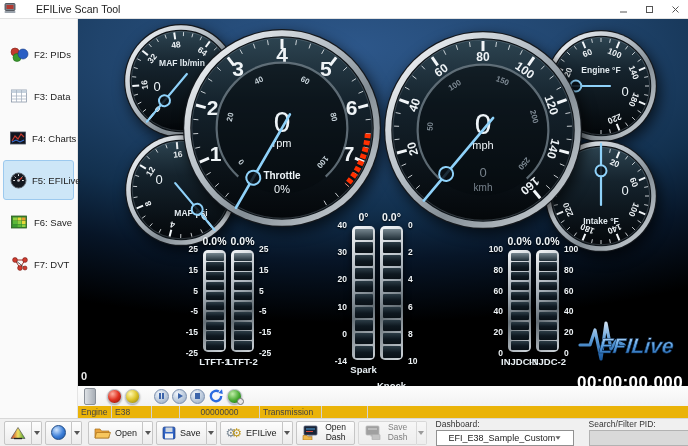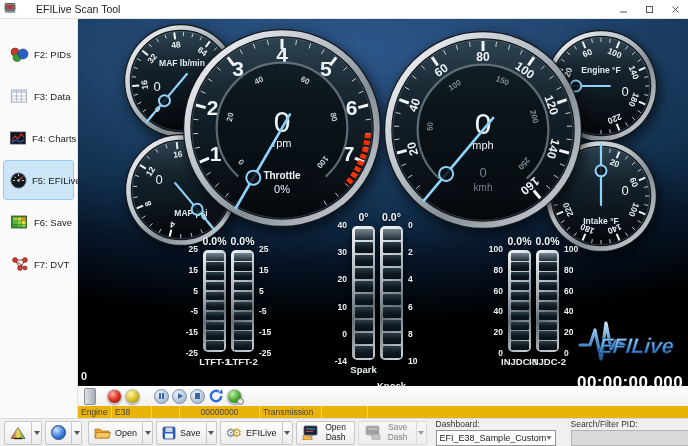--- a/index.html
+++ b/index.html
@@ -77,21 +77,21 @@
   .arrow-seg{width:10px;height:24px;background:linear-gradient(#fdfdfd,#ececec);
     border:1px solid #c6c6c6;border-left:none;border-radius:0 2px 2px 0;display:flex;
     align-items:center;justify-content:center;padding:0;cursor:default}
   .tri{width:0;height:0;border-left:3.5px solid transparent;border-right:3.5px solid transparent;
     border-top:4px solid #555;display:inline-block}
   .lbl2{width:26px;line-height:1.1;font-size:8.5px;text-align:center;white-space:normal}
   .disabledg{filter:grayscale(1);opacity:.55}
   .combo-group{display:flex;flex-direction:column;justify-content:center;gap:1px}
   .combo-group label{font-size:8.5px;color:#333}
   .combo{height:14px;border:1px solid #919191;background:#fff;display:flex;align-items:center;
-    font-size:9px;color:#222;padding:0 3px;justify-content:space-between;cursor:default}
+    font-size:9px;color:#222;padding:0 12px;justify-content:space-between;cursor:default}
   .combo .tri{border-top-color:#666;transform:scale(.85)}
   .combo.dis{background:#d9d9d9;border-color:#b2b2b2}
 </style>
 </head>
 <body>
 
 <div class="titlebar">
   <span class="app-icon">
     <svg width="12" height="12">
         <rect x="1" y="1.5" width="10" height="7" rx="1" fill="#7b828c" stroke="#3a3f46" stroke-width="0.8"></rect>

